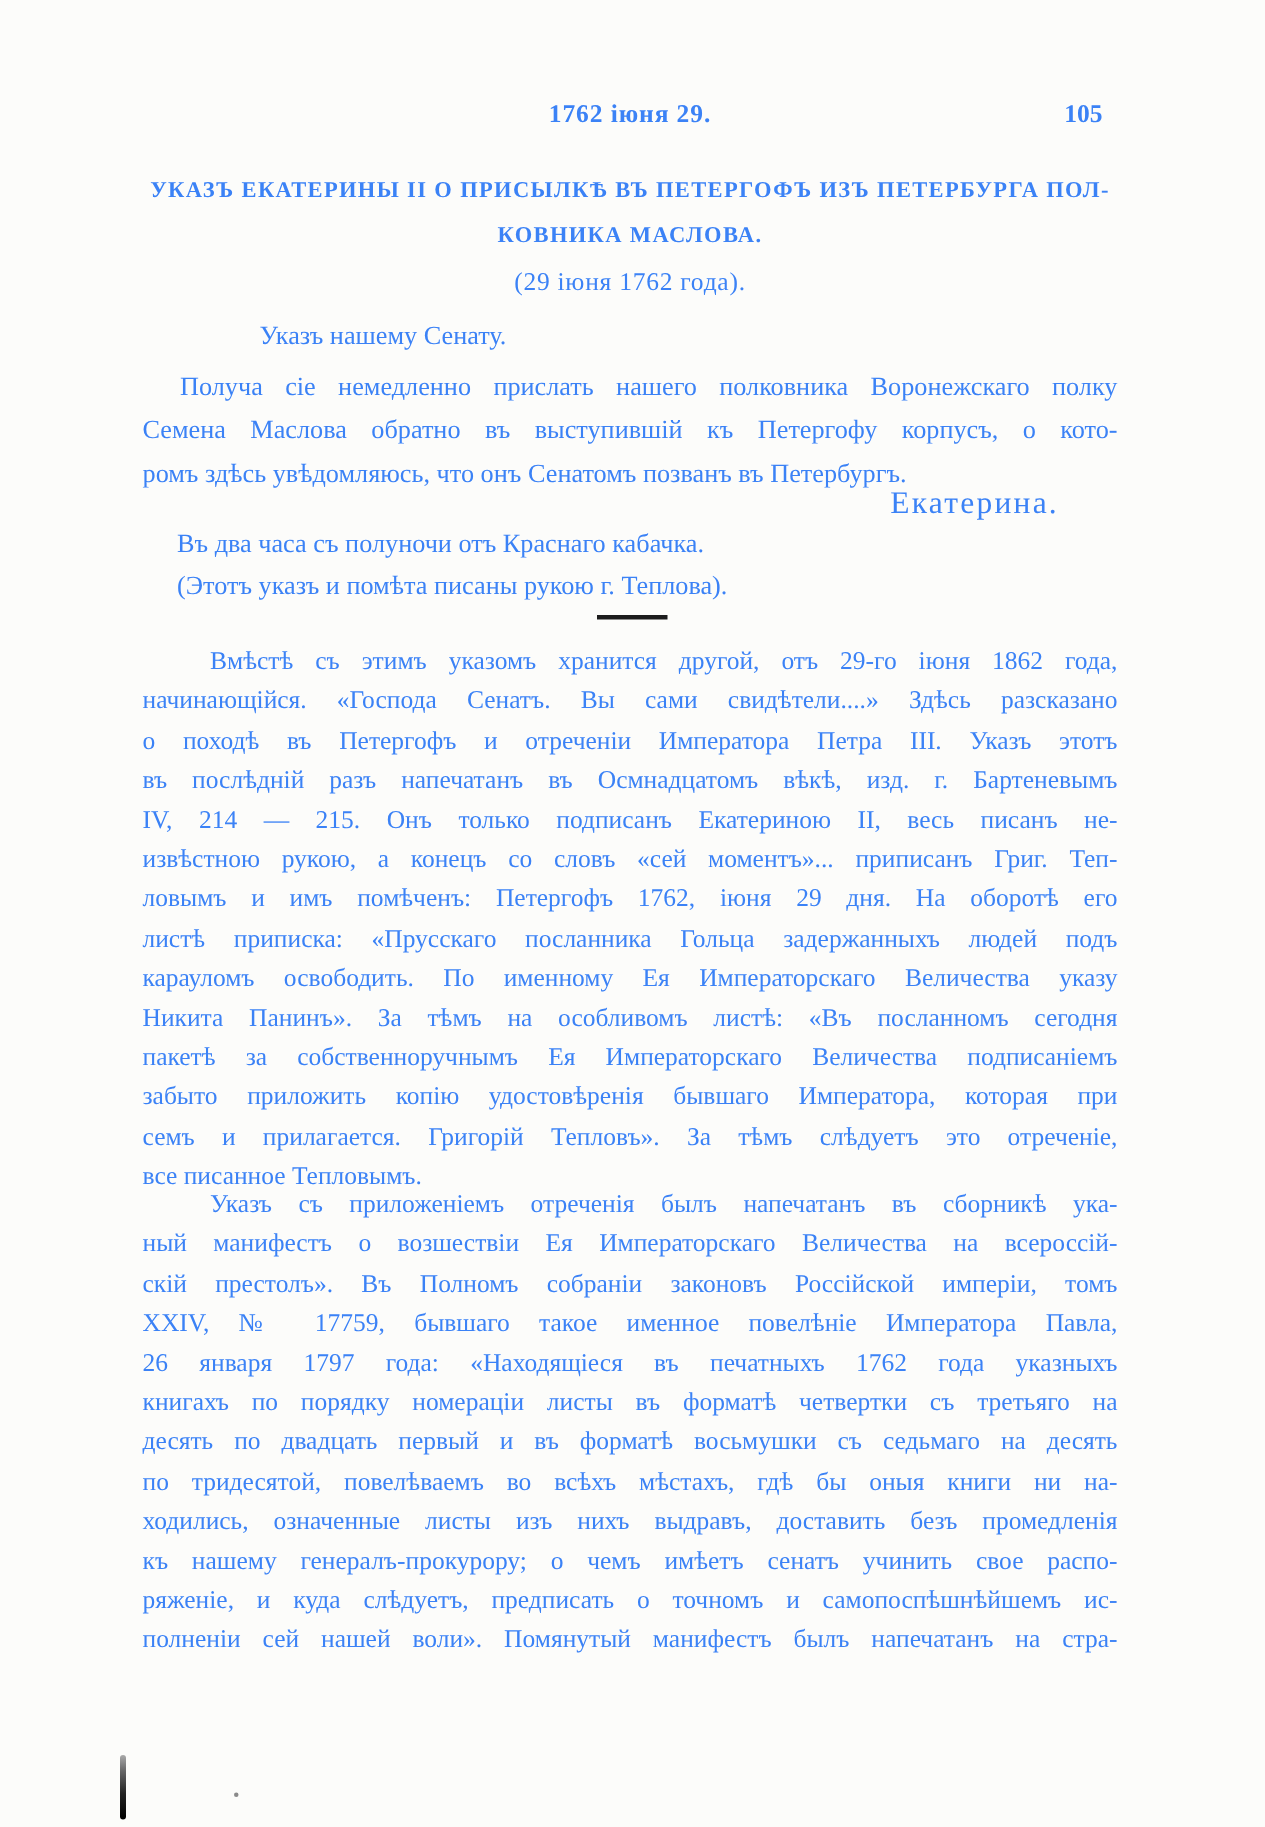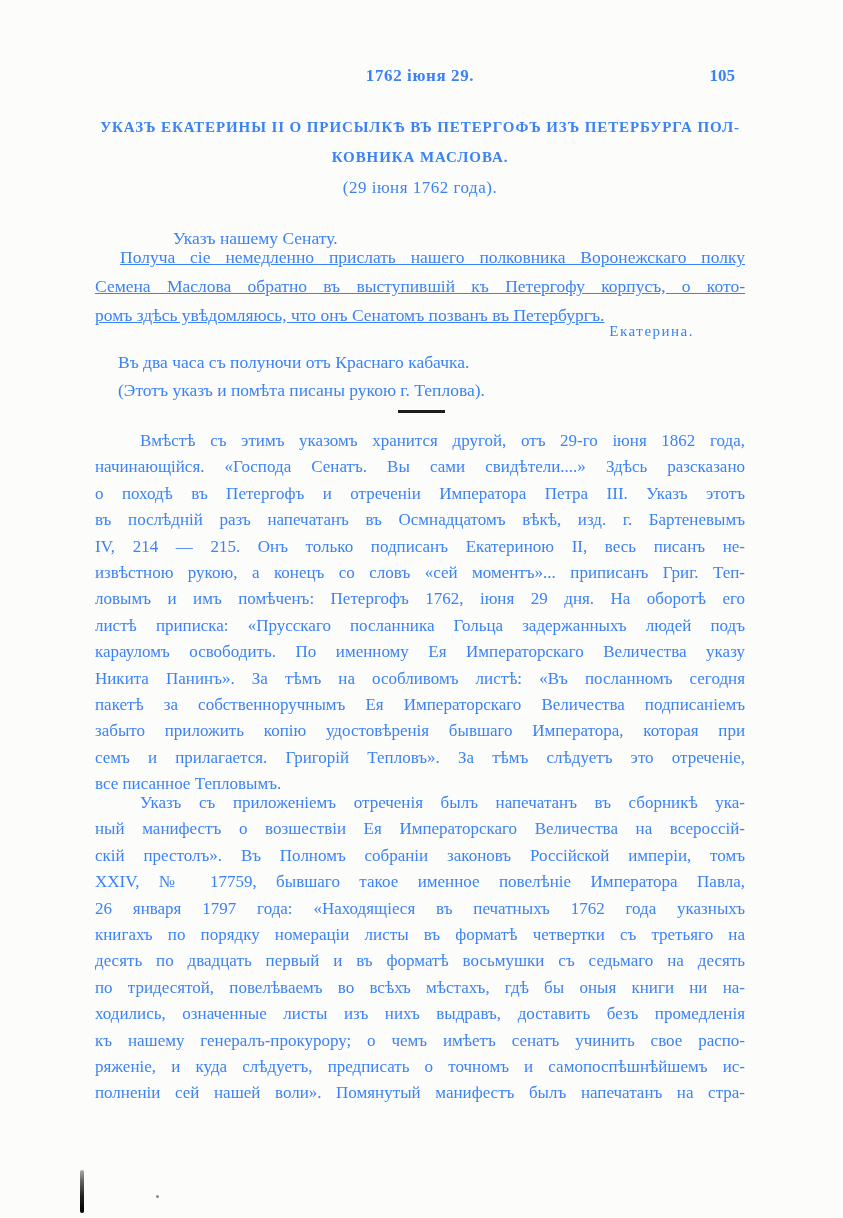--- a/index.html
+++ b/index.html
@@ -20,28 +20,28 @@
   .title {
     top:112px; left:95px; width:650px; text-align:center;
     font-weight:bold; font-size:15px; line-height:30px; letter-spacing:0.9px;
   }
   .title > div { white-space:nowrap; }
   .subtitle {
     top:178px; left:95px; width:650px; text-align:center;
     font-size:17px; letter-spacing:0.5px; white-space:nowrap;
   }
   .salutation {
-    top:228px; left:173px; font-size:17.5px; white-space:nowrap;text-align:right;
+    top:213px; left:173px; font-size:17.5px; white-space:nowrap;text-align:right;
   }
   .decree-para {
-    top:243px; left:95px; width:650px; font-size:17.5px; line-height:29px;text-decoration:underline;
+    top:243px; left:95px; width:650px; font-size:17.5px; line-height:29px;
   }
   .signature {
-    top:323px; left:99px; width:650px; box-sizing:border-box;
-    text-align:right; padding-right:55px; font-size:15px; letter-spacing:1.5px;
+    top:323px; left:111px; width:650px; box-sizing:border-box;
+    text-align:right; padding-right:55px; font-size:21px; letter-spacing:1.5px;
     white-space:nowrap;
   }
   .note1 { top:352px; }
   .note2 { top:380px; }
   .note { left:118px; font-size:17.5px; white-space:nowrap; }
 
   .divider { top:410px; left:398px; width:47px; height:2.5px; background:#1c1c1c; }
 
   .para { left:95px; width:650px; font-size:17px; }
   .paraA { top:428px; line-height:26.4px; }

